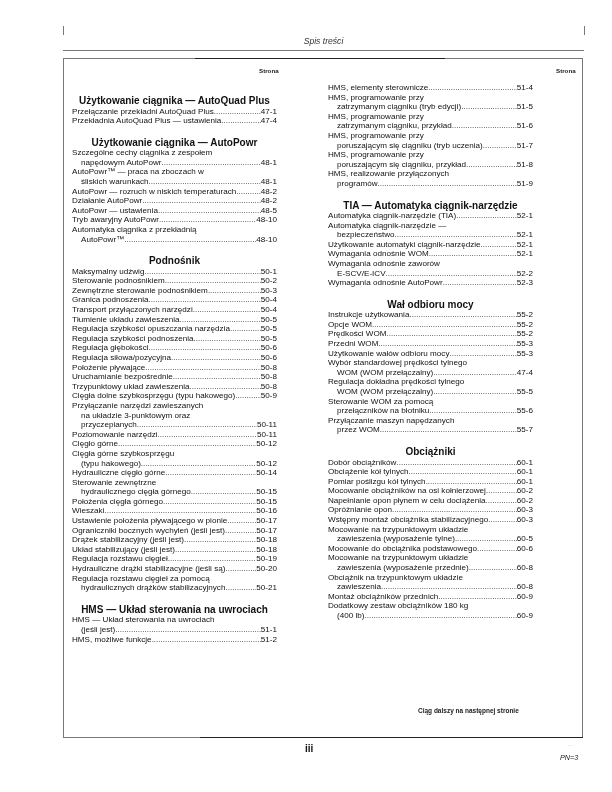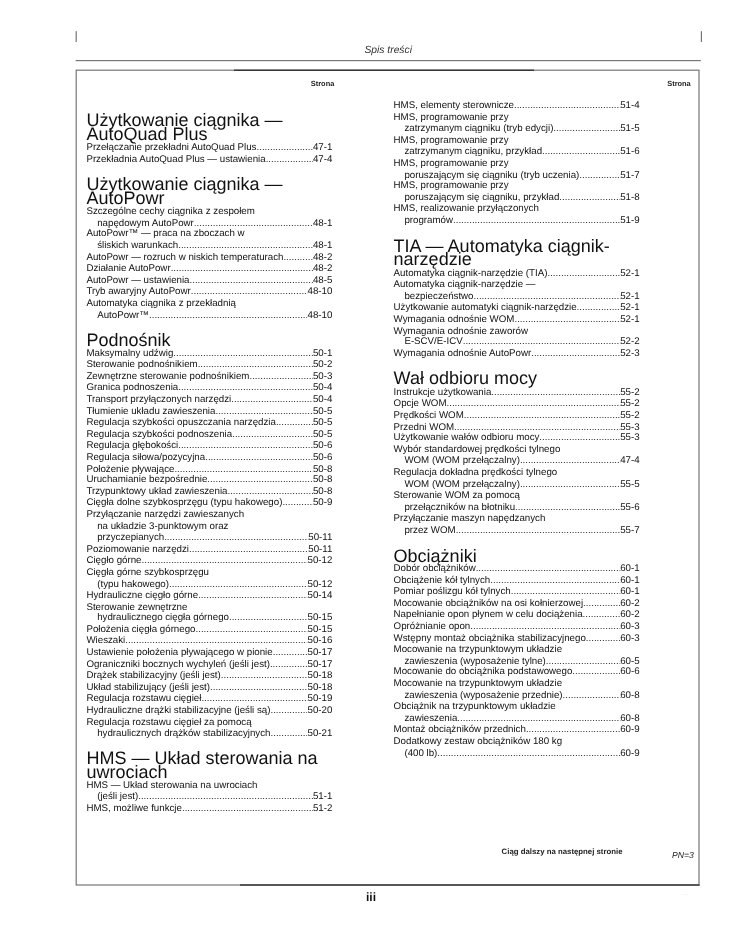--- a/index.html
+++ b/index.html
@@ -15,32 +15,32 @@
            border: 1.3px solid #777; box-sizing: border-box; }
   .frame-top-dark { position: absolute; left: 195px; top: 58px; width: 250px; height: 0;
                     border-top: 1.3px solid #222; }
   .frame-bottom-dark { position: absolute; left: 200px; top: 737px; width: 383px; height: 0;
                        border-top: 1.3px solid #222; }
   .strona { position: absolute; top: 67px; font-size: 6.2px; font-weight: bold; color: #222; }
   .col { position: absolute; width: 205px; font-size: 8.1px; line-height: 9.6px; }
   .col-left { left: 72px; top: 95px; }
   .col-right { left: 328px; top: 83px; }
   .section { margin: 0 0 11px 0; }
-  .section-title { font-size: 15px; font-weight: normal; line-height: 11.5px; margin: 0 0 0 0; color: #111; }
+  .section-title { font-size: 10px; font-weight: bold; line-height: 11.5px; margin: 0 0 0 0; color: #111; text-align: center; }
   .entry { position: relative; }
   .entry .line { display: flex; align-items: baseline; white-space: nowrap; }
   .entry .line.indent { padding-left: 9px; align-items: flex-end; }
   .entry .txt { flex: 0 0 auto; }
   .entry .dots { flex: 1 1 auto; overflow: hidden; white-space: nowrap; color: #222; }
   .entry .dots::after { content: "..............................................................................................................................................................."; }
   .entry .pg { flex: 0 0 auto; text-align: right; }
   .continued { position: absolute; left: 418px; top: 707px; font-size: 6.5px; font-weight: bold; color: #222; }
   .page-num { position: absolute; left: 305px; top: 743px; font-size: 10px; font-weight: bold; }
   .code { position: absolute; left: 568px; top: 744px; font-size: 3.5px; color: #999; }
-  .pn { position: absolute; left: 560px; top: 708px; font-size: 7.2px; color: #222; font-style: italic; }
+  .pn { position: absolute; left: 560px; top: 753px; font-size: 7.2px; color: #222; font-style: italic; }
 </style>
 </head>
 <body>
 
 <div class="header-box"></div>
 <div class="header-title">Spis treści</div>
 <div class="header-rule"></div>
 
 <div class="frame"></div>
 <div class="frame-top-dark"></div>

